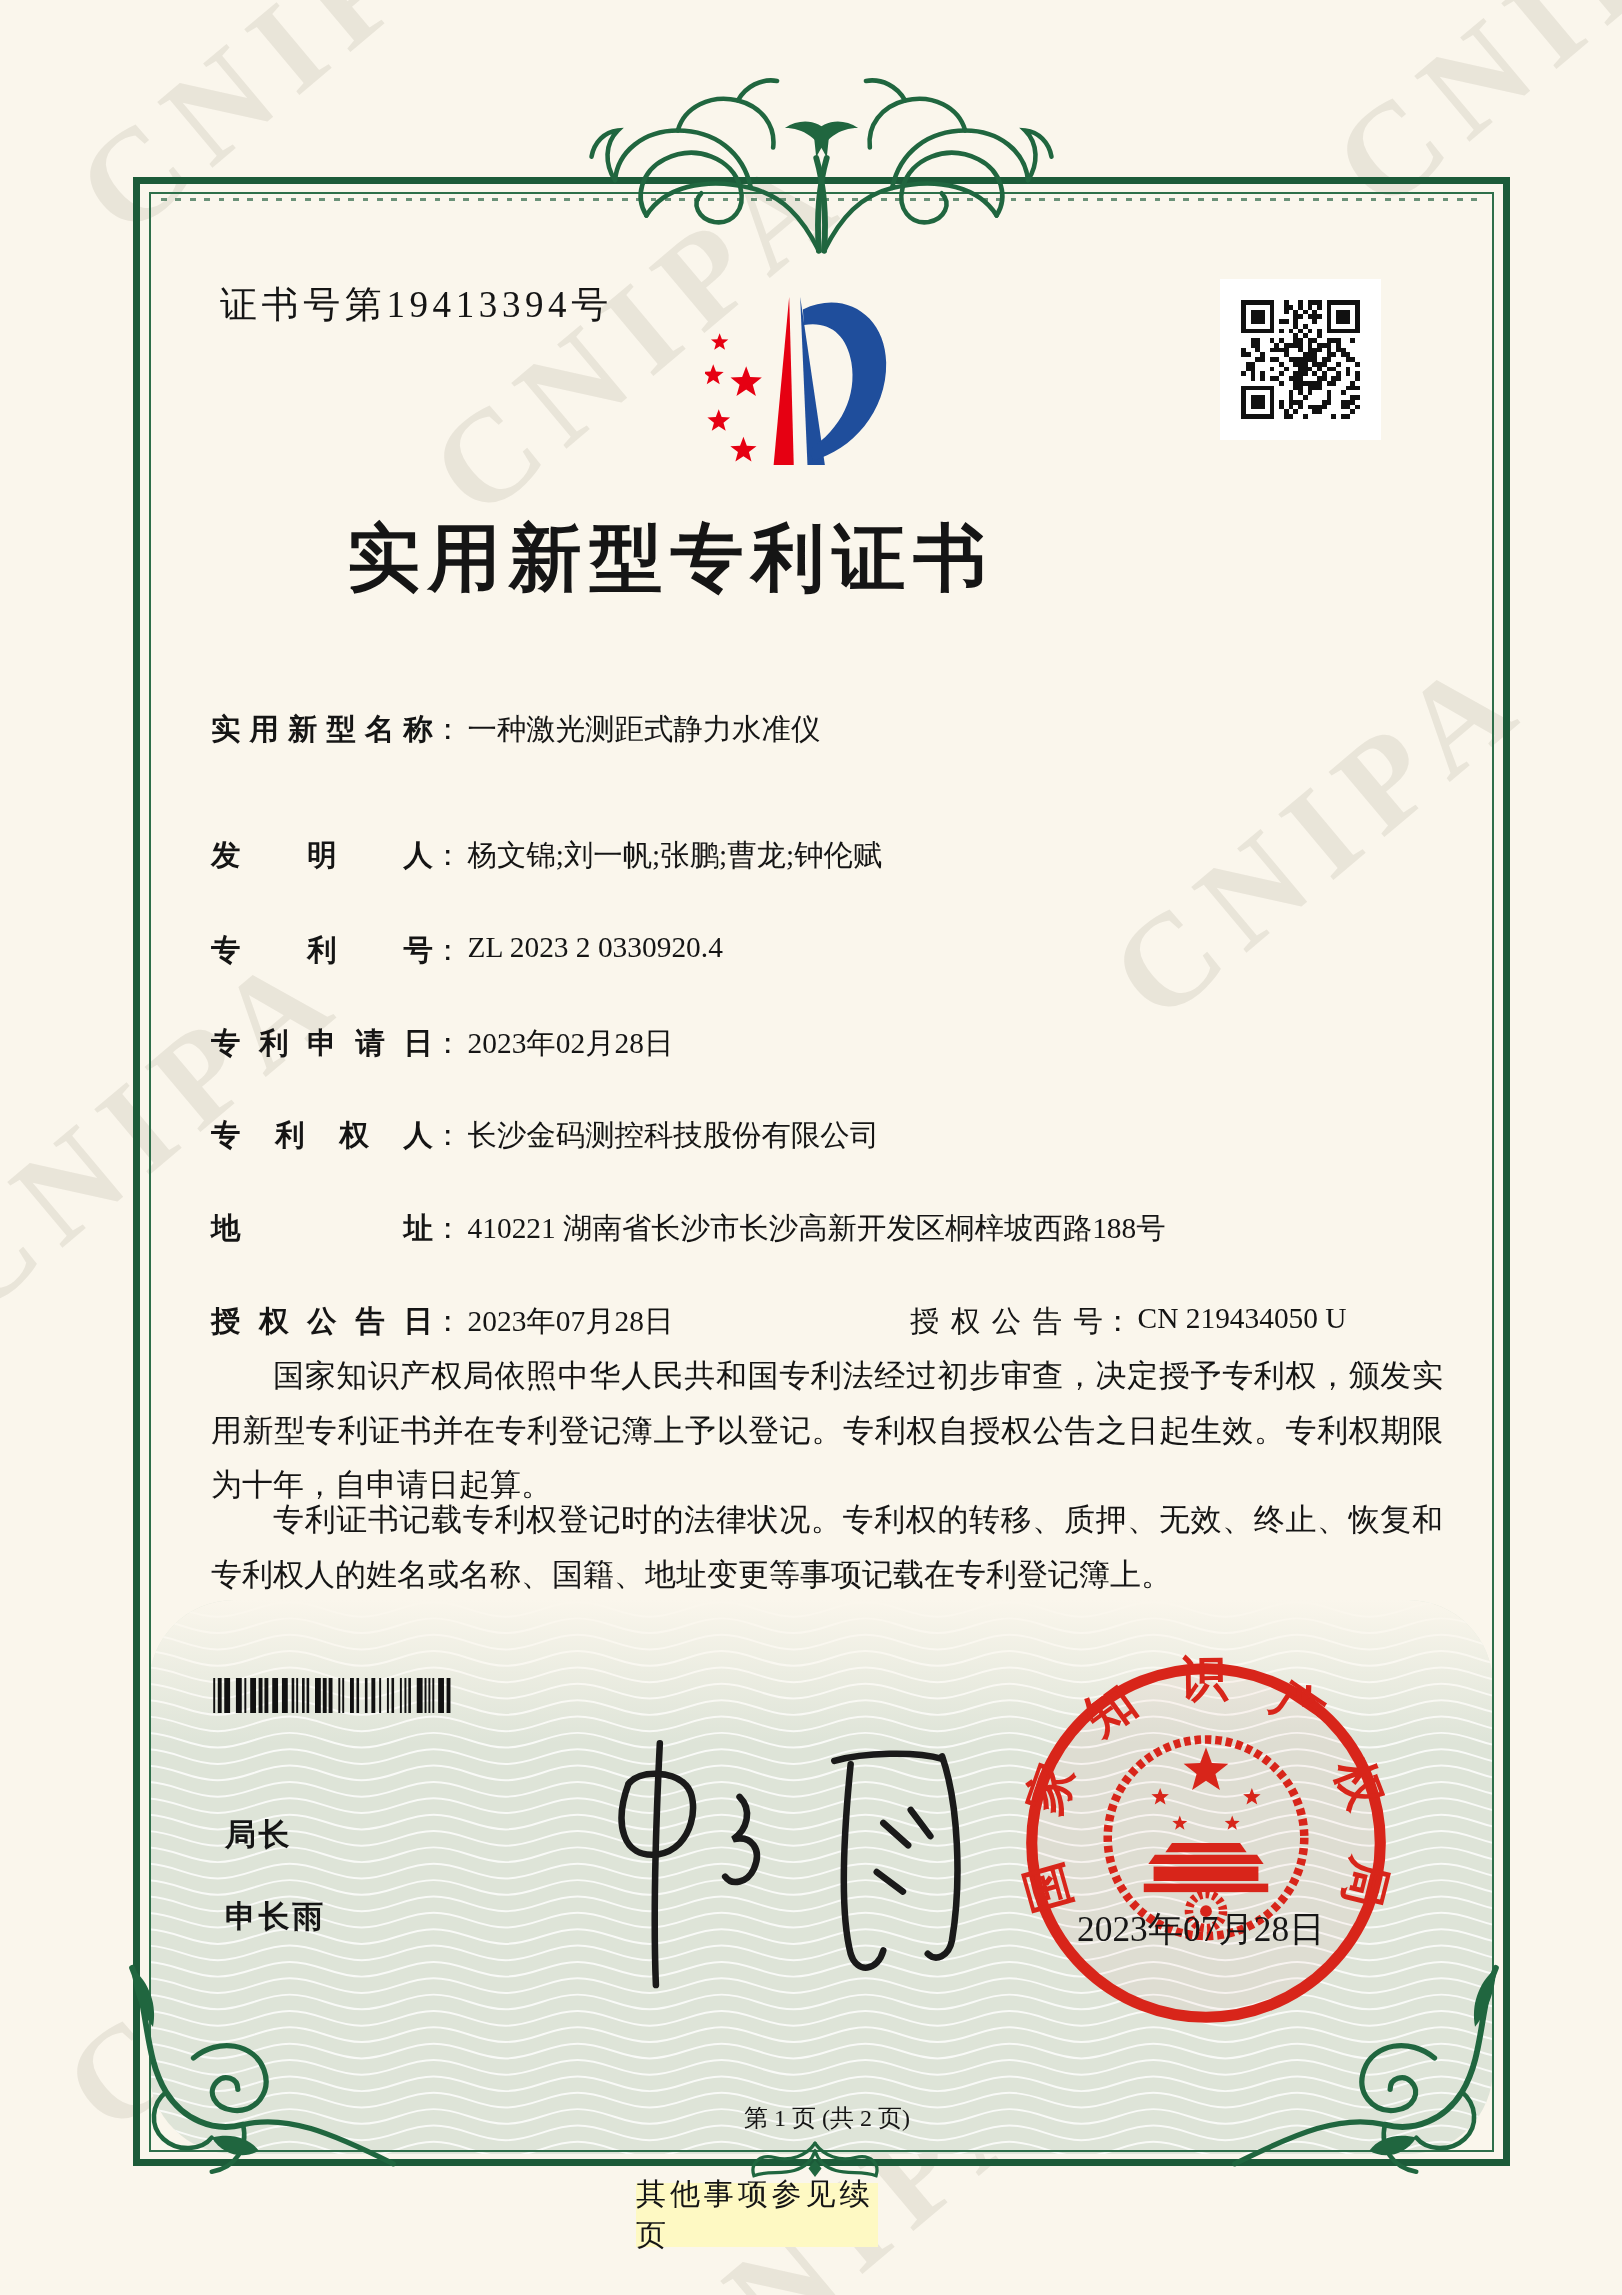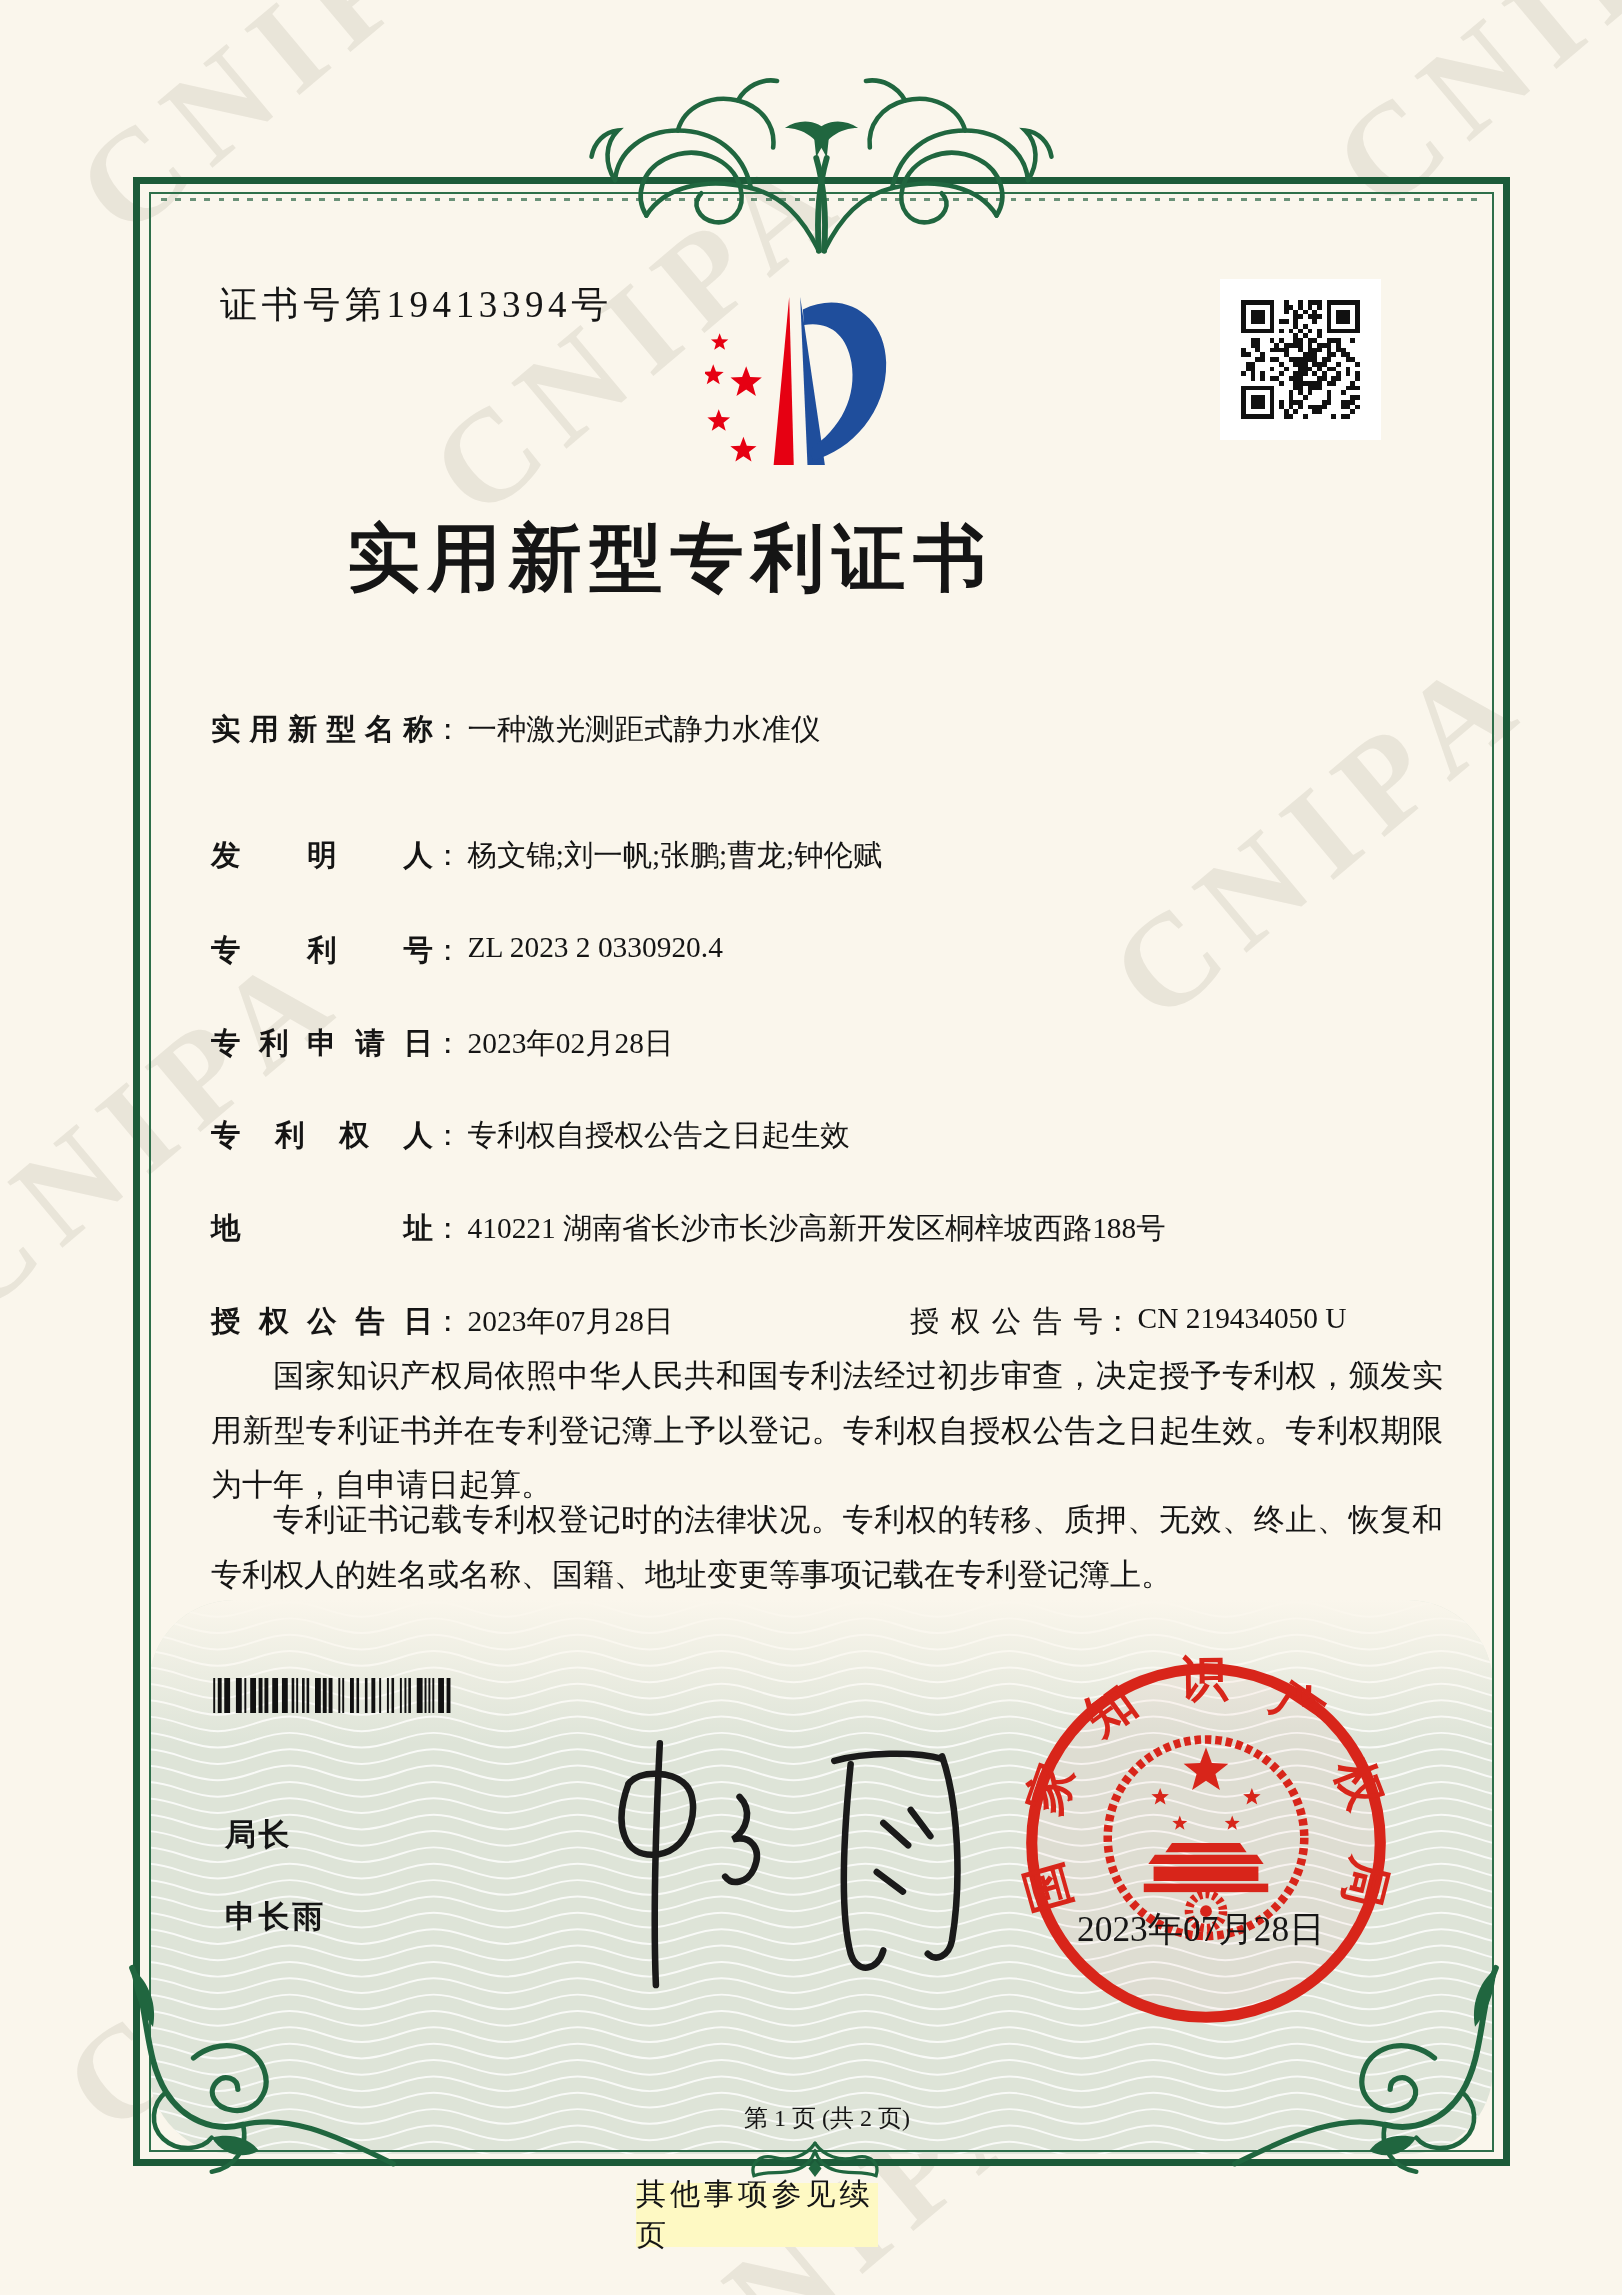--- a/index.html
+++ b/index.html
@@ -484,21 +484,21 @@
   <div class="frow" style="top:836px">
     <span class="flabel">发明人</span><span class="fcolon">：</span><span class="fvalue">杨文锦;刘一帆;张鹏;曹龙;钟伦赋</span>
   </div>
   <div class="frow" style="top:931px">
     <span class="flabel">专利号</span><span class="fcolon">：</span><span class="fvalue">ZL 2023 2 0330920.4</span>
   </div>
   <div class="frow" style="top:1024px">
     <span class="flabel">专利申请日</span><span class="fcolon">：</span><span class="fvalue">2023年02月28日</span>
   </div>
   <div class="frow" style="top:1116px">
-    <span class="flabel">专利权人</span><span class="fcolon">：</span><span class="fvalue">专利权自授权公告之日起生效</span>
+    <span class="flabel">专利权人</span><span class="fcolon">：</span><span class="fvalue">长沙金码测控科技股份有限公司</span>
   </div>
   <div class="frow" style="top:1209px">
     <span class="flabel">地址</span><span class="fcolon">：</span><span class="fvalue">410221 湖南省长沙市长沙高新开发区桐梓坡西路188号</span>
   </div>
   <div class="frow" style="top:1302px">
     <span class="flabel">授权公告日</span><span class="fcolon">：</span><span class="fvalue">2023年07月28日</span>
   </div>
   <div class="frow2" style="top:1302px">
     <span class="flabel2">授权公告号</span><span class="fcolon">：</span><span class="fvalue">CN 219434050 U</span>
   </div>

